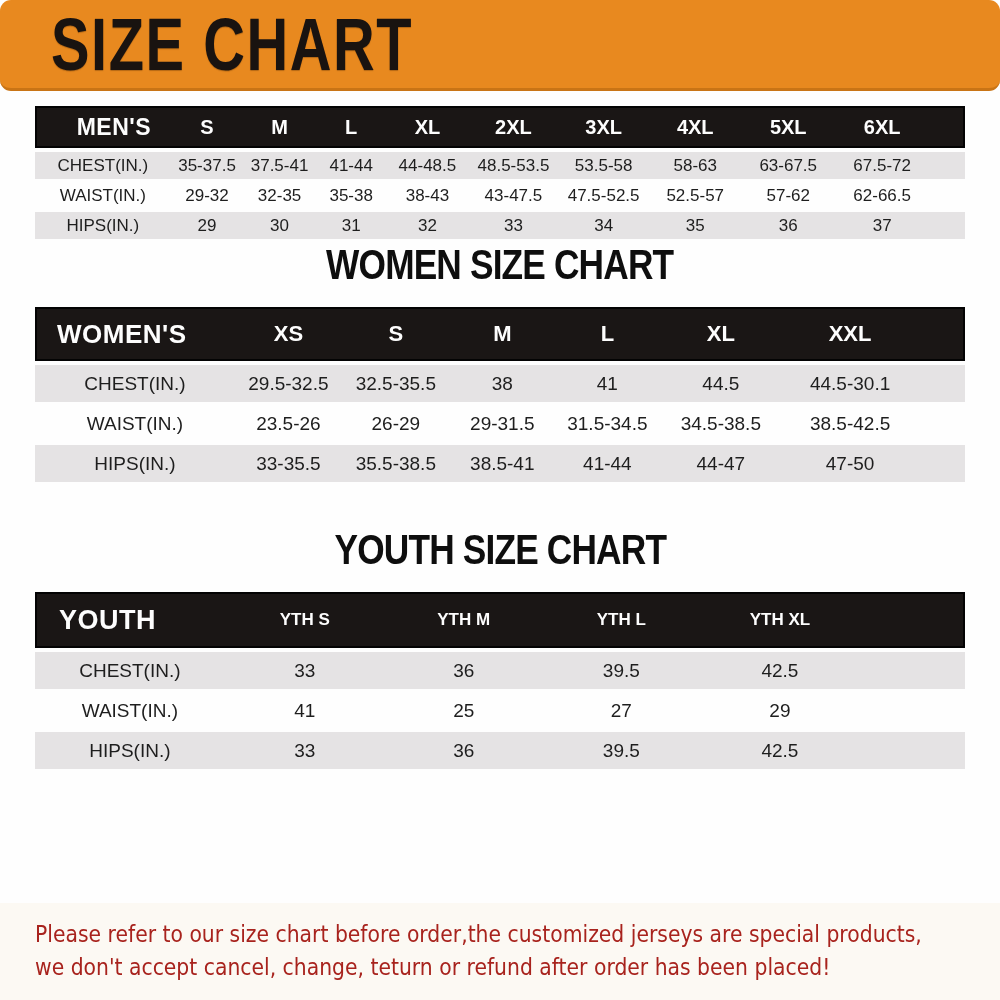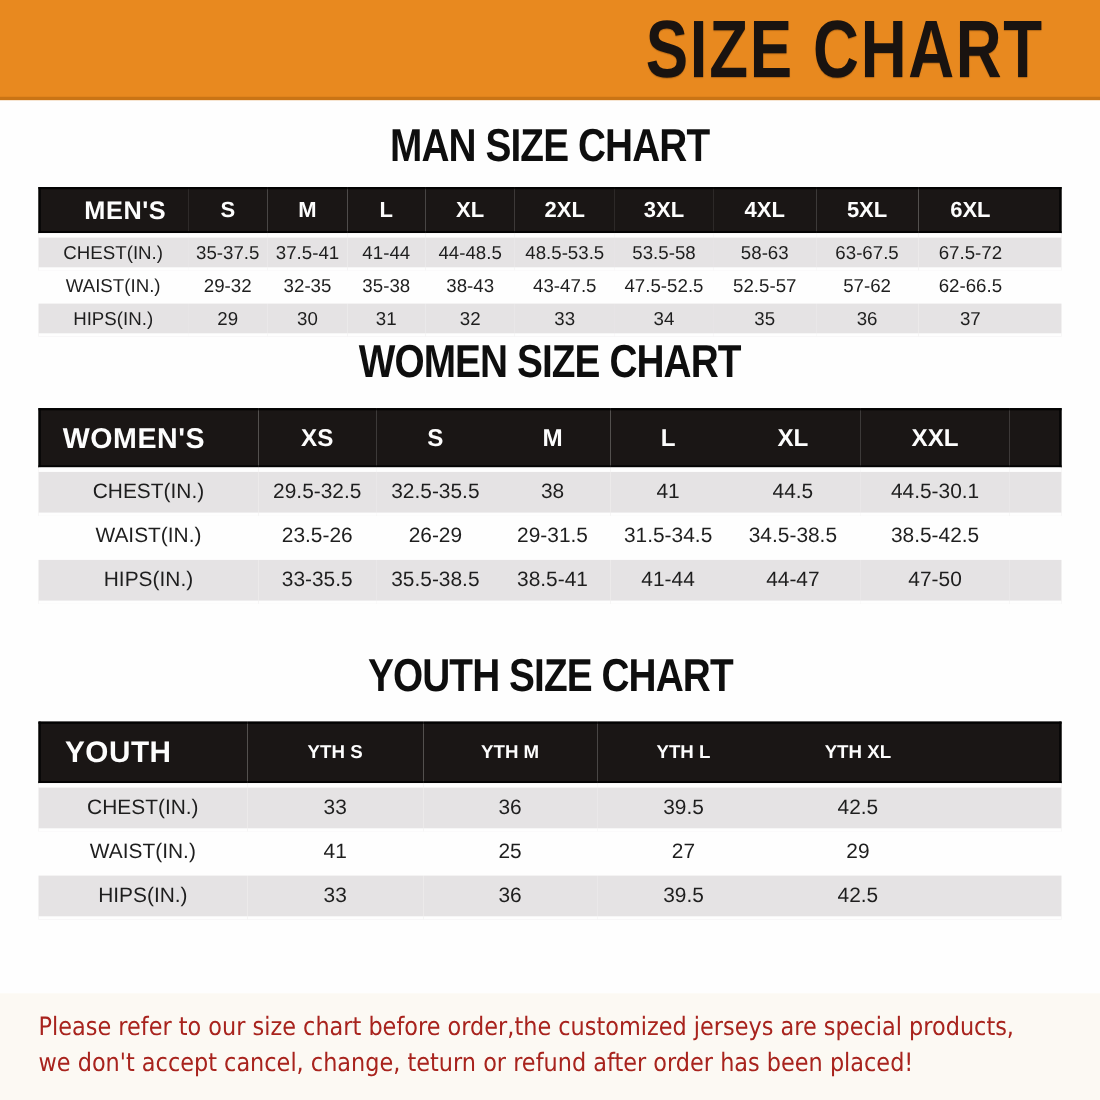--- a/index.html
+++ b/index.html
@@ -14,21 +14,21 @@
     width: 1000px; height: 1000px;
     background: #FEFEFE;
     overflow: hidden;
   }
 
   
   .banner {
     height: 88px;
     background: #E8891F;
     border-bottom: 3px solid #C97415;
-    display: flex; align-items: center; justify-content: flex-end;
+    display: flex; align-items: center; justify-content: flex-start; border-radius: 11px;
   }
   .banner-title {
     display: inline-block;
     font-size: 74px;
     font-weight: bold;
     letter-spacing: 2px;
     color: #191310;
     transform: scaleX(0.78);
     white-space: nowrap;
     text-shadow: 0 1px 1px rgba(90,45,0,0.35);
@@ -115,23 +115,20 @@
 </head>
 <body>
 
 <div class="page">
 
   <header class="banner">
     <span class="banner-title">SIZE CHART</span>
   </header>
 
   <section>
-    <h2 class="section-title title-men">
-      <span class="t">MAN SIZE CHART</span>
-    </h2>
     <table class="size-table men">
       <colgroup>
         <col style="width:14.6%">
           <col style="width:7.8%">
           <col style="width:7.8%">
         <col style="width:7.6%">
           <col style="width:8.8%">
           <col style="width:9.7%">
         <col style="width:9.7%">
           <col style="width:10%">

